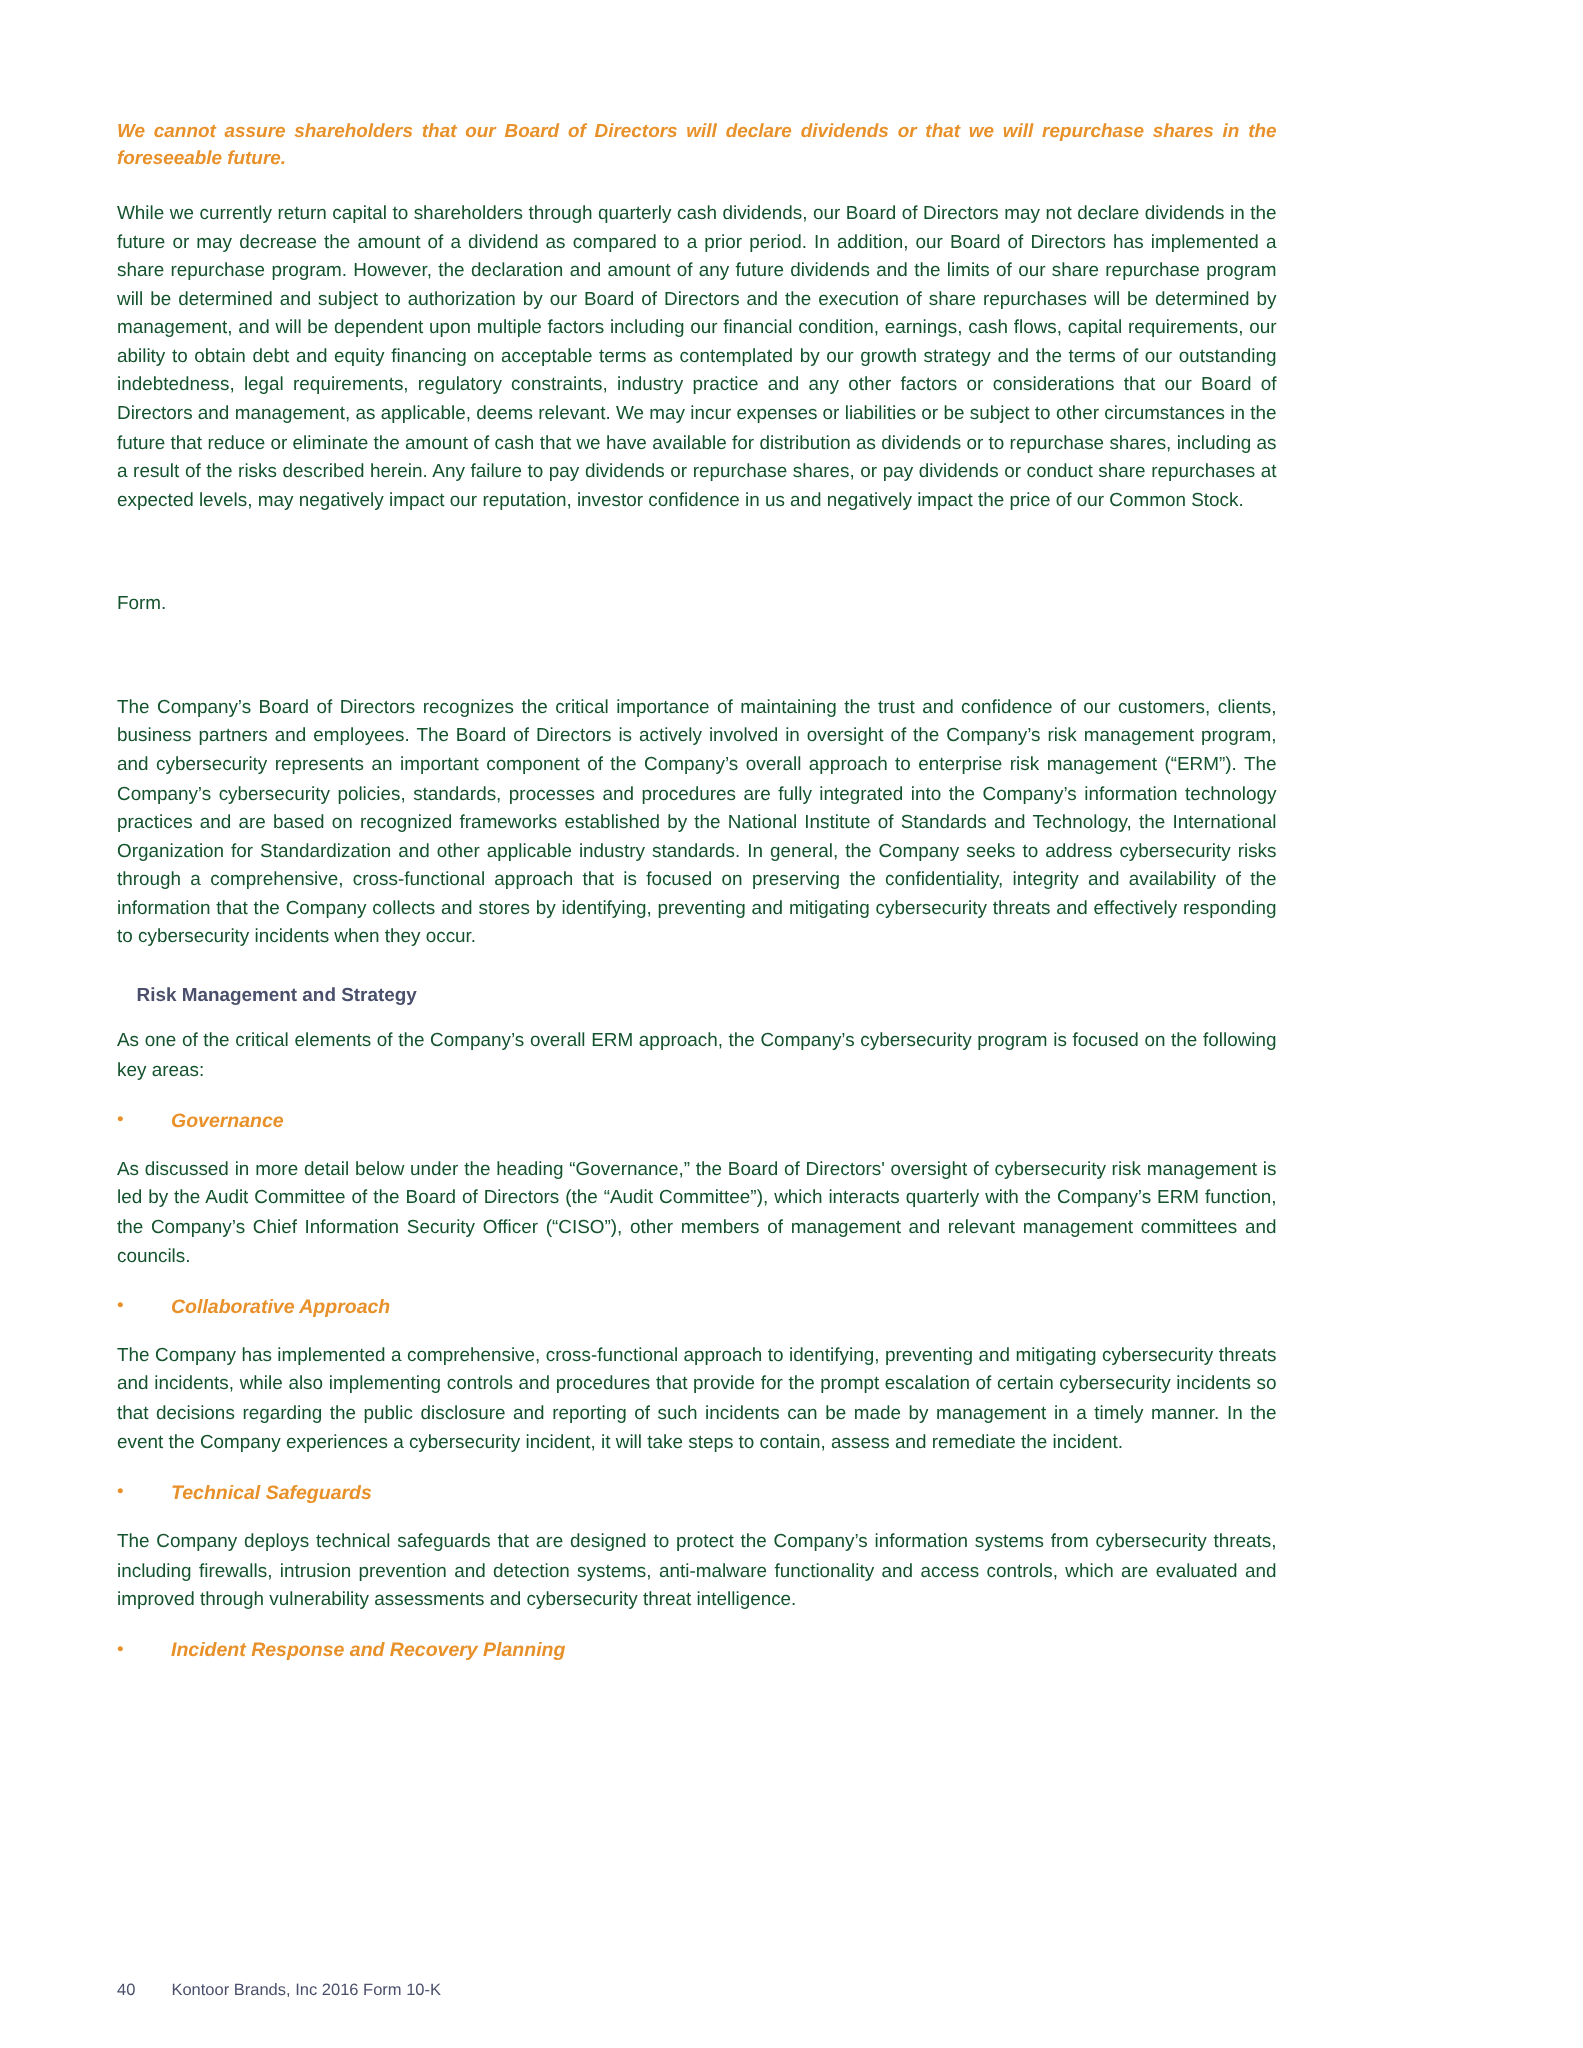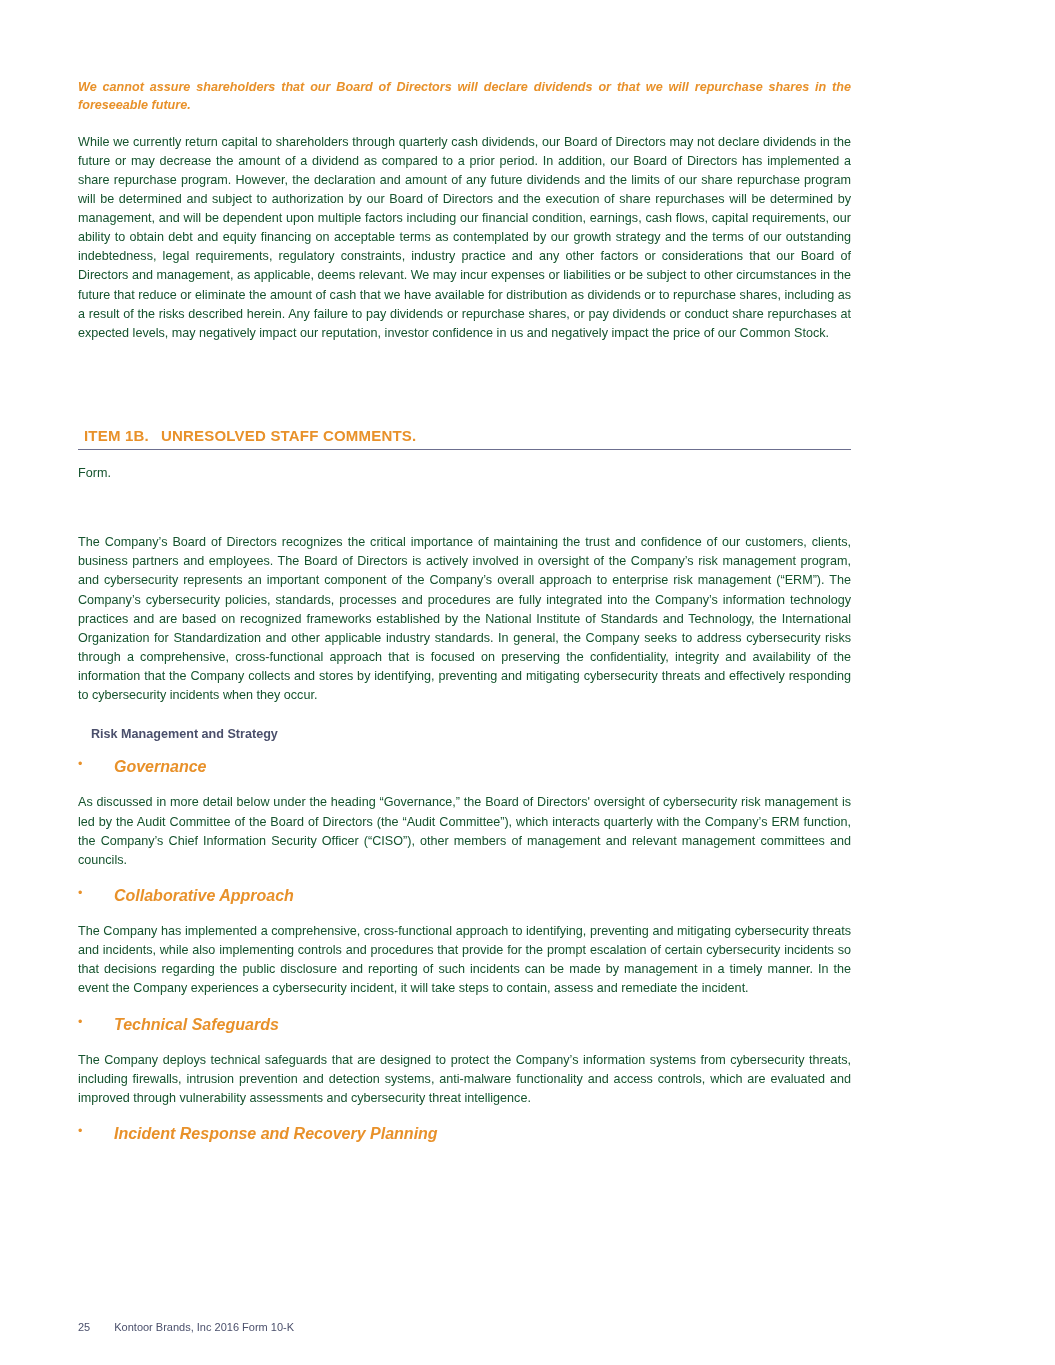--- a/index.html
+++ b/index.html
@@ -66,21 +66,21 @@
     align-items: flex-start;
   }
   .bullet-row .dot {
     width: 36px;
     flex: 0 0 36px;
     font-size: 12.6px;
     color: #e8912a;
     line-height: 1.5;
   }
   .bullet-row .btext {
-    font-size: 16px;
+    font-size: 13px;
     font-weight: bold;
     font-style: italic;
     color: #e8912a;
     line-height: 1.5;
     text-align: center;
   }
   .footer {
     position: absolute;
     left: 78px;
     bottom: 32px;
@@ -97,35 +97,31 @@
 <body>
 
 <div class="page">
 
   <div class="risk-heading">We cannot assure shareholders that our Board of Directors will declare dividends or that we will repurchase shares in the foreseeable future.</div>
 
   <p class="body">While we currently return capital to shareholders through quarterly cash dividends, our Board of Directors may not declare dividends in the future or may decrease the amount of a dividend as compared to a prior period. In addition, our Board of Directors has implemented a share repurchase program. However, the declaration and amount of any future dividends and the limits of our share repurchase program will be determined and subject to authorization by our Board of Directors and the execution of share repurchases will be determined by management, and will be dependent upon multiple factors including our financial condition, earnings, cash flows, capital requirements, our ability to obtain debt and equity financing on acceptable terms as contemplated by our growth strategy and the terms of our outstanding indebtedness, legal requirements, regulatory constraints, industry practice and any other factors or considerations that our Board of Directors and management, as applicable, deems relevant. We may incur expenses or liabilities or be subject to other circumstances in the future that reduce or eliminate the amount of cash that we have available for distribution as dividends or to repurchase shares, including as a result of the risks described herein. Any failure to pay dividends or repurchase shares, or pay dividends or conduct share repurchases at expected levels, may negatively impact our reputation, investor confidence in us and negatively impact the price of our Common Stock.</p>
 
   <div class="spacer-lg"></div>
 
-  <div class="section-head">
-    <div class="inner">
-      <span class="num">ITEM 1B.</span><span>UNRESOLVED STAFF COMMENTS.</span>
-    </div>
-  </div>
 
   <p class="body">Form.</p>
 
   <div class="spacer-lg"></div>
 
 
   <p class="body">The Company’s Board of Directors recognizes the critical importance of maintaining the trust and confidence of our customers, clients, business partners and employees. The Board of Directors is actively involved in oversight of the Company’s risk management program, and cybersecurity represents an important component of the Company’s overall approach to enterprise risk management (“ERM”). The Company’s cybersecurity policies, standards, processes and procedures are fully integrated into the Company’s information technology practices and are based on recognized frameworks established by the National Institute of Standards and Technology, the International Organization for Standardization and other applicable industry standards. In general, the Company seeks to address cybersecurity risks through a comprehensive, cross-functional approach that is focused on preserving the confidentiality, integrity and availability of the information that the Company collects and stores by identifying, preventing and mitigating cybersecurity threats and effectively responding to cybersecurity incidents when they occur.</p>
 
   <div class="sub-head">Risk Management and Strategy</div>
 
+  <p class="body">As one of the critical elements of the Company’s overall ERM approach, the Company’s cybersecurity program is focused on the following key areas:</p>
 
   <div class="bullet-row">
     <span class="dot">•</span>
     <span class="btext">Governance</span>
   </div>
   <p class="body">As discussed in more detail below under the heading “Governance,” the Board of Directors' oversight of cybersecurity risk management is led by the Audit Committee of the Board of Directors (the “Audit Committee”), which interacts quarterly with the Company’s ERM function, the Company’s Chief Information Security Officer (“CISO”), other members of management and relevant management committees and councils.</p>
 
   <div class="bullet-row">
     <span class="dot">•</span>
     <span class="btext">Collaborative Approach</span>
@@ -137,17 +133,17 @@
     <span class="btext">Technical Safeguards</span>
   </div>
   <p class="body">The Company deploys technical safeguards that are designed to protect the Company’s information systems from cybersecurity threats, including firewalls, intrusion prevention and detection systems, anti-malware functionality and access controls, which are evaluated and improved through vulnerability assessments and cybersecurity threat intelligence.</p>
 
   <div class="bullet-row">
     <span class="dot">•</span>
     <span class="btext">Incident Response and Recovery Planning</span>
   </div>
 
   <div class="footer">
-    <span class="pageno">25</span>
+    <span class="pageno">40</span>
     <span class="label">Kontoor Brands, Inc 2016 Form 10-K</span>
   </div>
 
 </div>
 
 </body></html>

